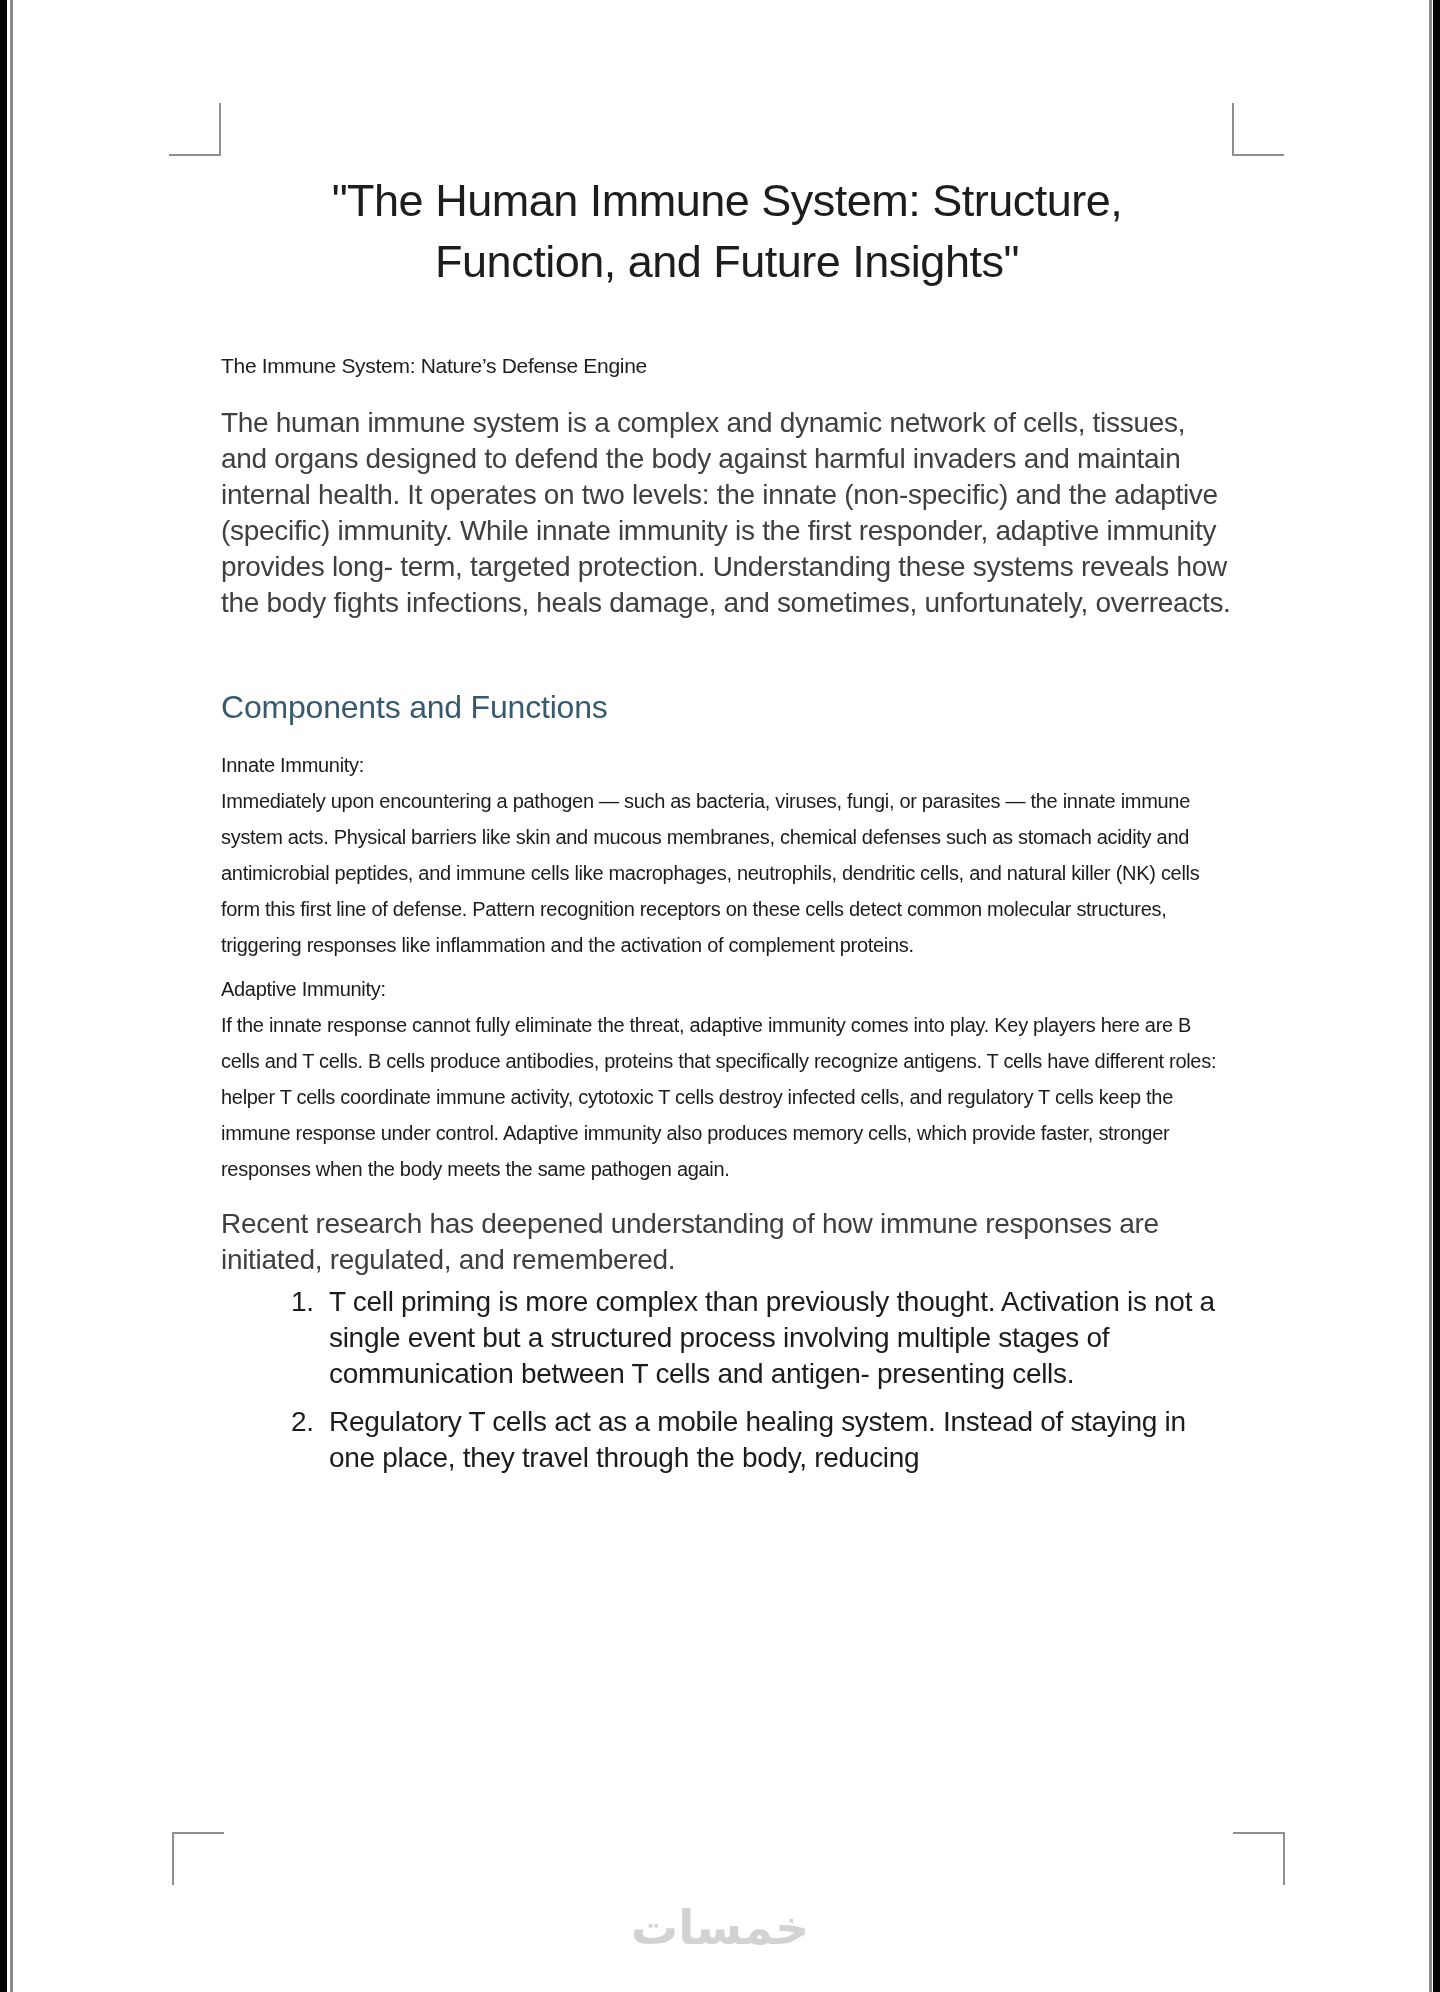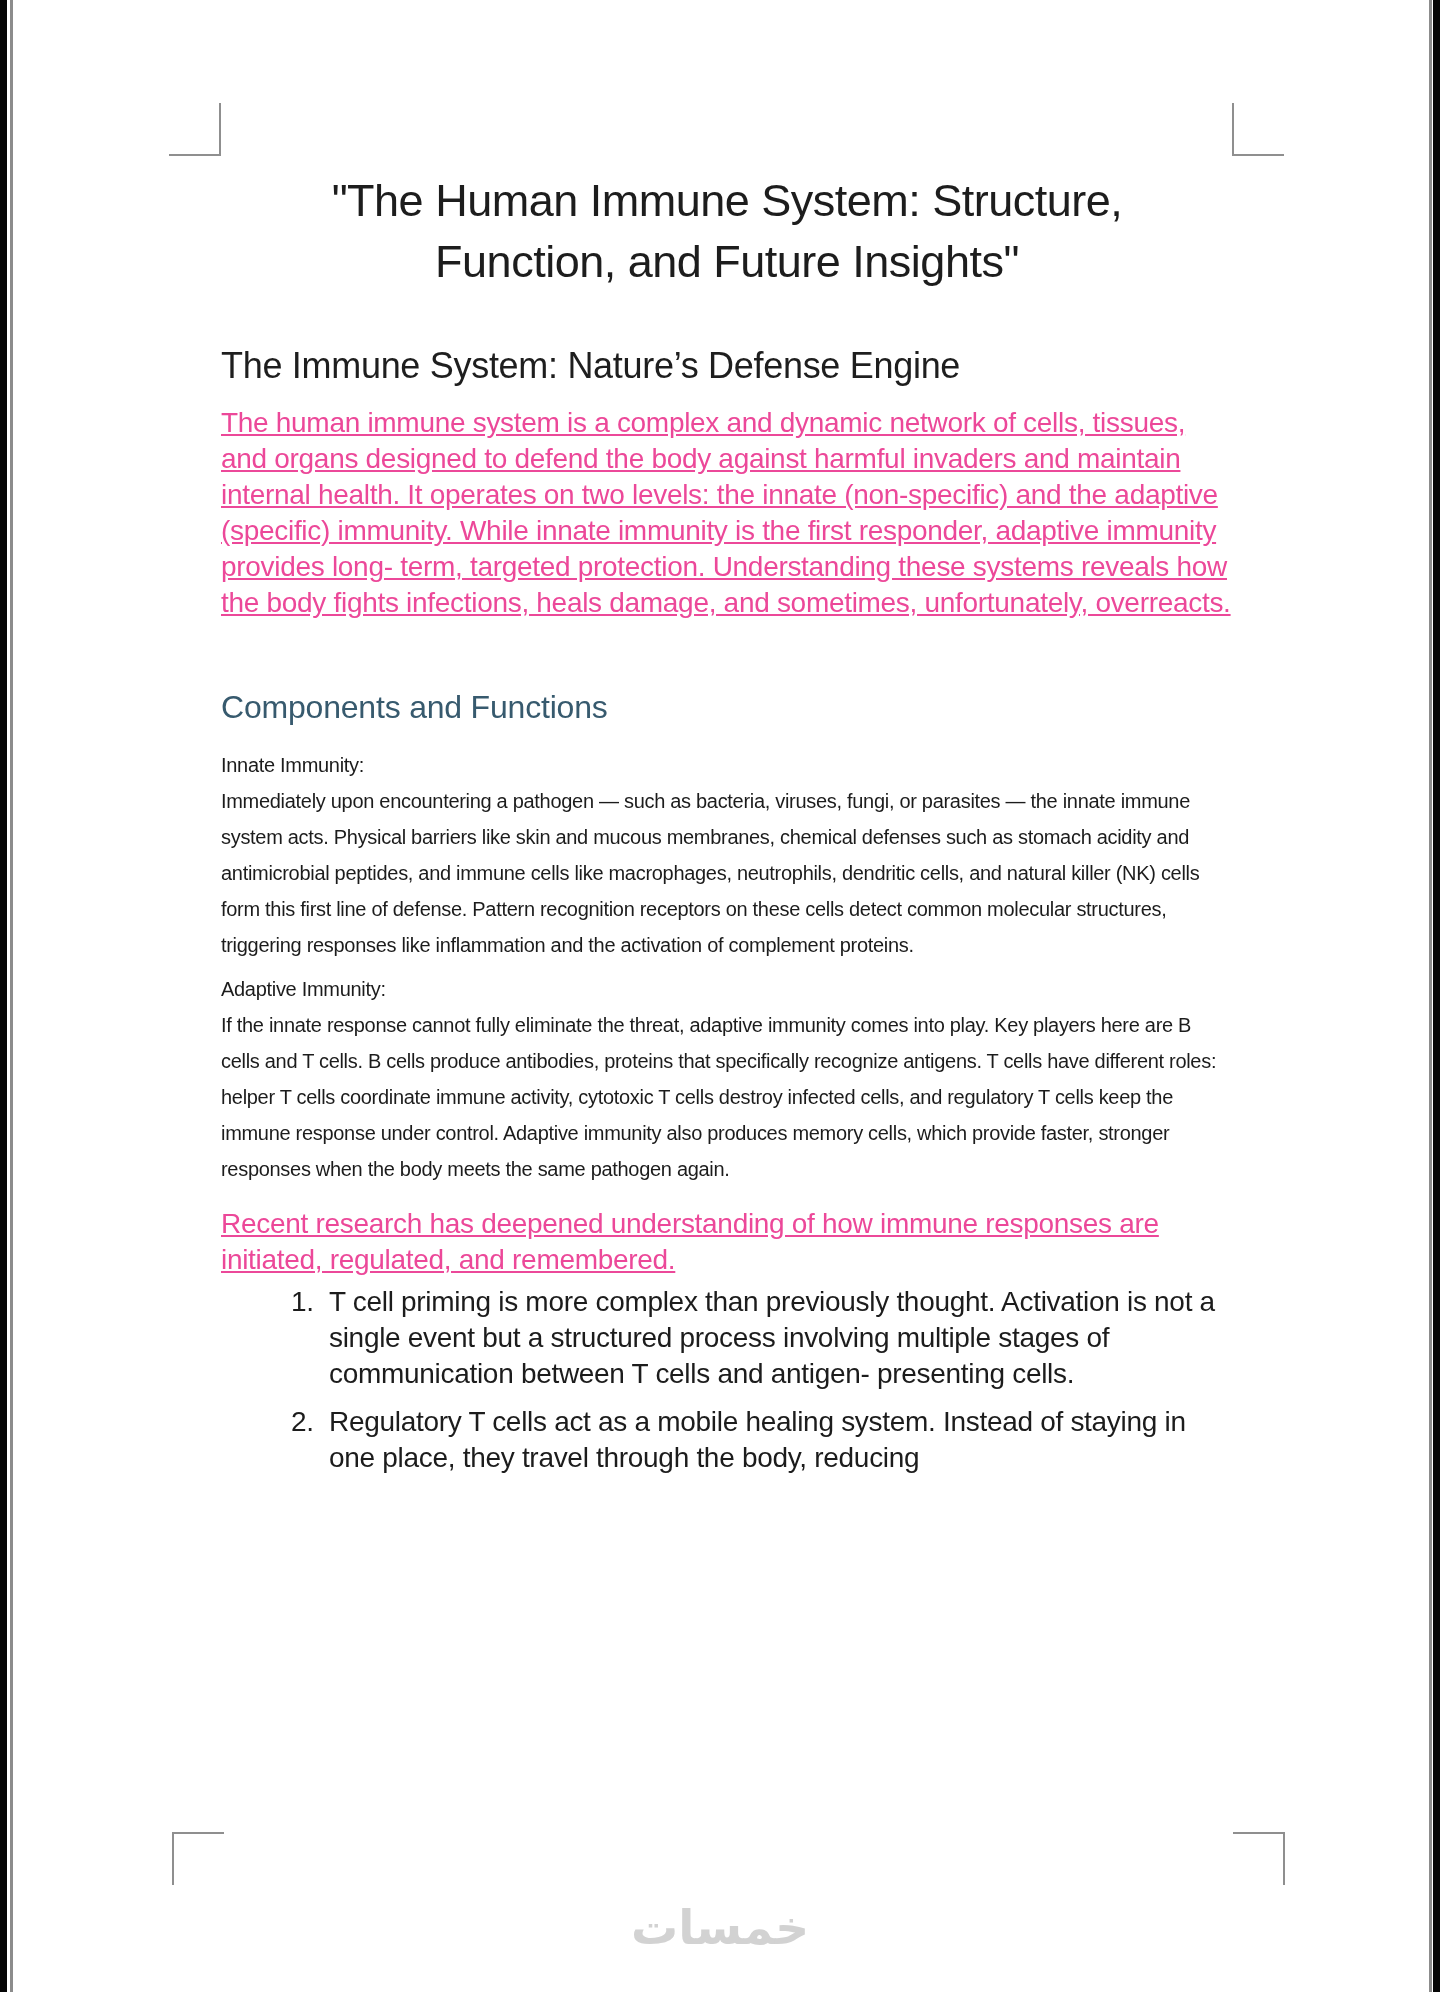--- a/index.html
+++ b/index.html
@@ -37,33 +37,32 @@
     font-size:45px;
     line-height:61px;
     font-weight:400;
     letter-spacing:-0.5px;
     text-align:center;
     color:#1d1d1d;
   }
   .doc-title .tline{display:block;}
   .subheading{
     margin:56px 0 0 0;
-    font-size:36px;
+    font-size:21px;
     line-height:35px;
     font-weight:500;
     letter-spacing:-0.3px;
     color:#1e1e1e;
   }
   .bodytext{
     margin:22px 0 0 0;
     font-size:28px;
     line-height:36px;
     letter-spacing:-0.3px;
-    color:#ec4899;
-    text-decoration:underline;
+    color:#404040;
   }
   .accent-heading{
     margin:67px 0 0 0;
     font-size:32px;
     line-height:38px;
     font-weight:400;
     letter-spacing:-0.2px;
     color:#375a6e;
   }
   .labeled-para{margin:21px 0 0 0;}

